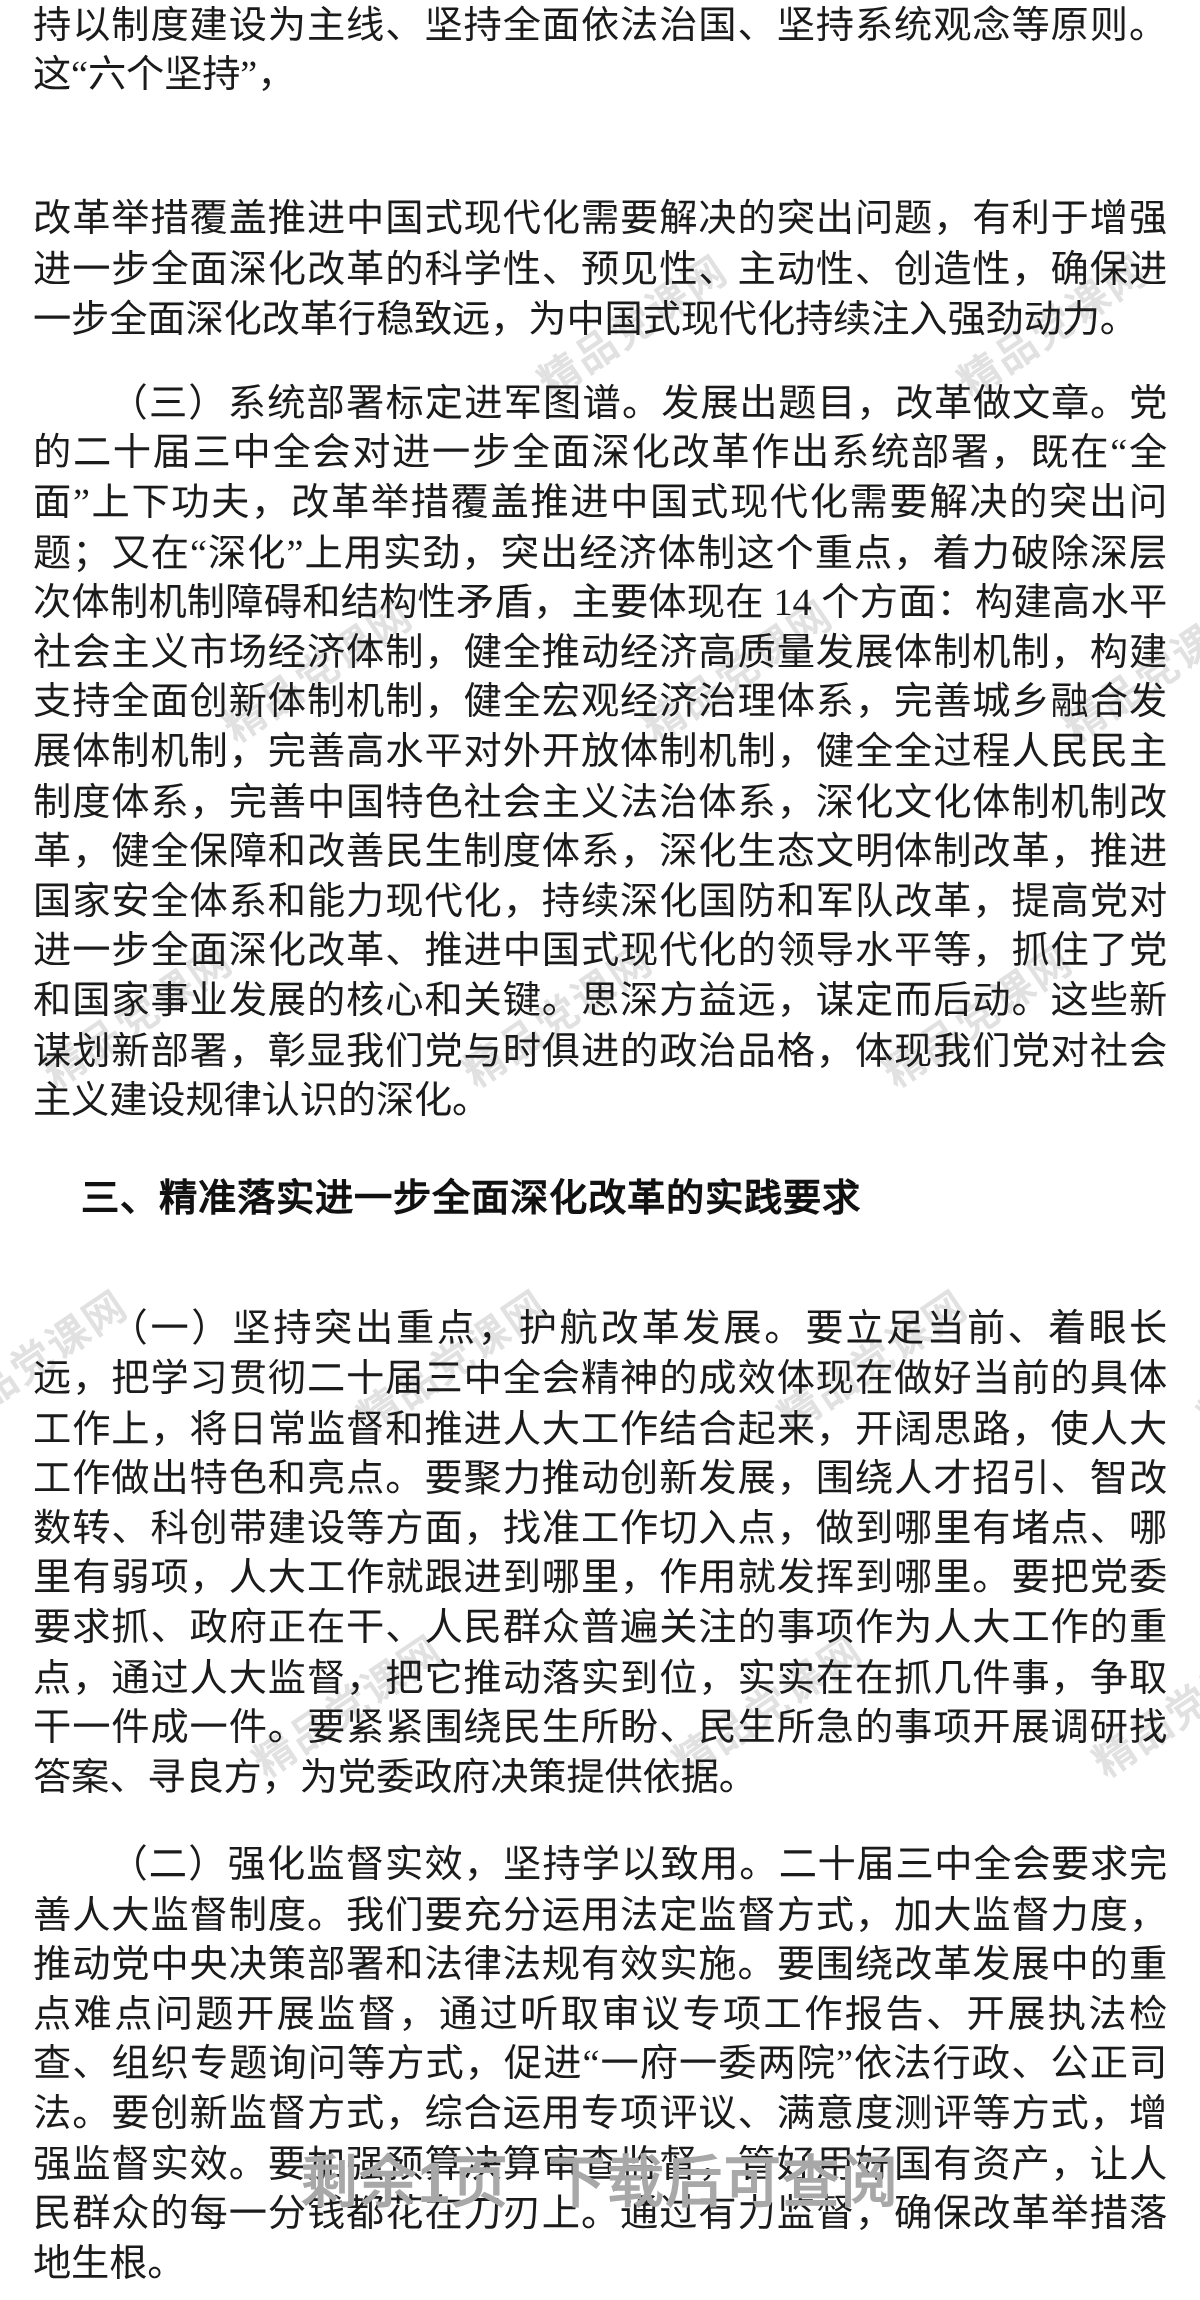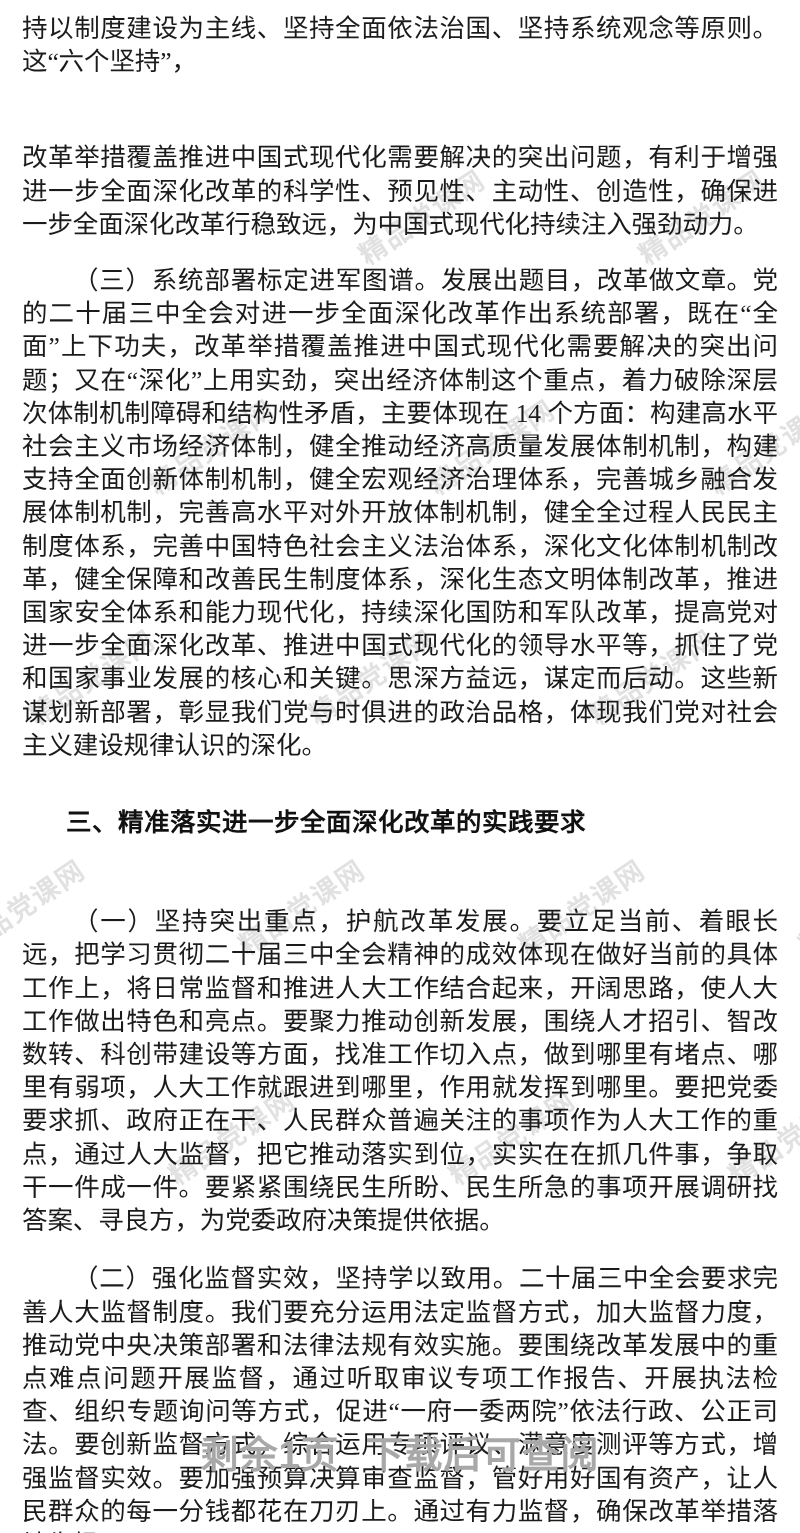--- a/index.html
+++ b/index.html
@@ -37,40 +37,40 @@
     white-space: nowrap;
     transform: rotate(-34deg);
     transform-origin: left top;
   }
 
   
   #doc-body {
     position: absolute;
     inset: 0;
     z-index: 2;
-    padding: 12px 22px;
+    padding: 0 22px;
     box-sizing: border-box;
   }
   .para {
     margin: 0;
     color: #1b1b1b;
     font-size: 25.5px;
     line-height: 33.2px;
     text-align: justify;
     text-justify: inter-ideograph;
     word-break: break-all;
     letter-spacing: -0.1px;
   }
   .para.indent  { text-indent: 2em; }
   .lead {
     font-weight: 400;
     letter-spacing: 0.2px;
   }
   .heading {
-    margin: 16px;
+    margin: 4px;
     color: #111111;
     font-size: 25.5px;
     line-height: 33.2px;
     font-weight: 700;
     text-indent: 1.1em;
     letter-spacing: .5px;
   }
 
   
   .sp-1 { height: 63px; }

